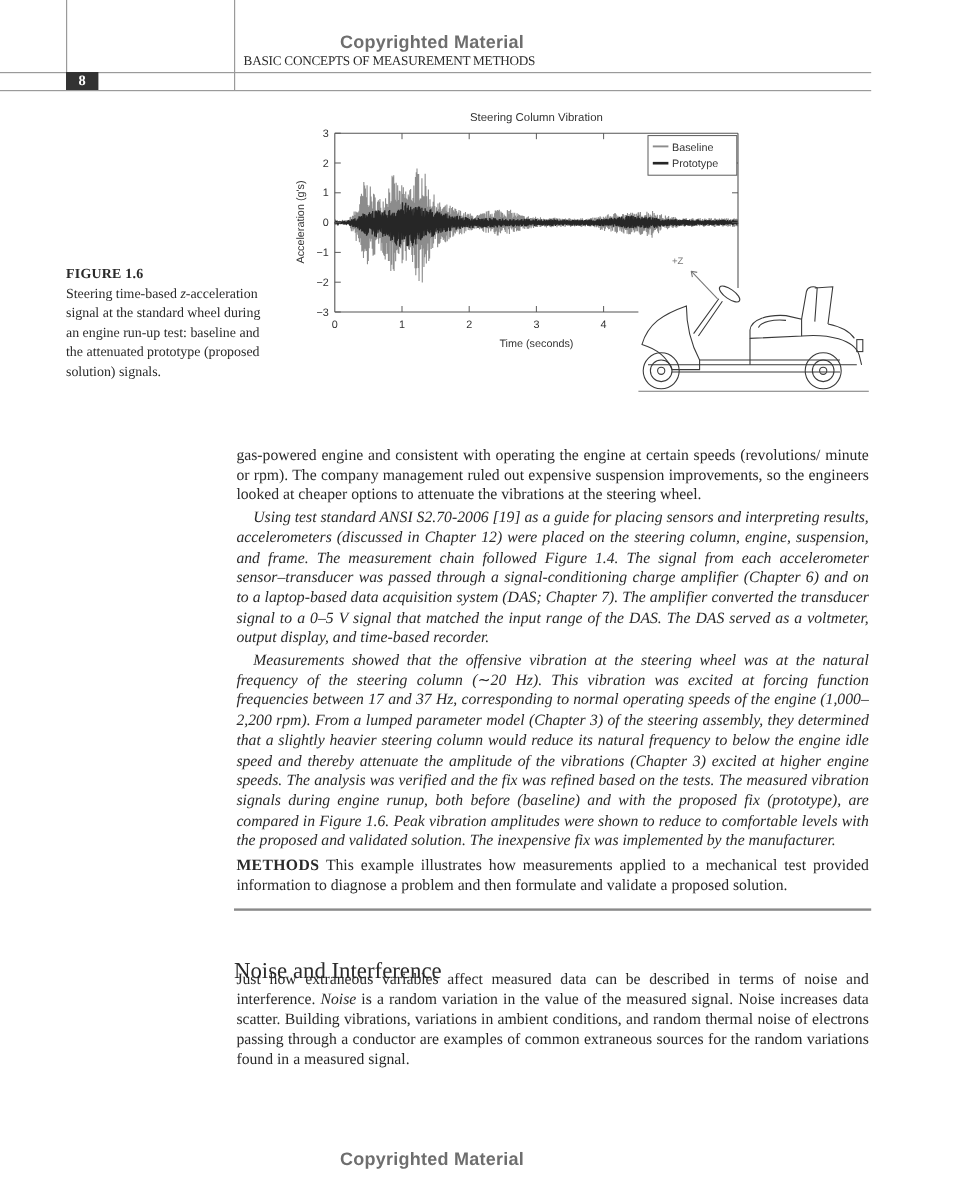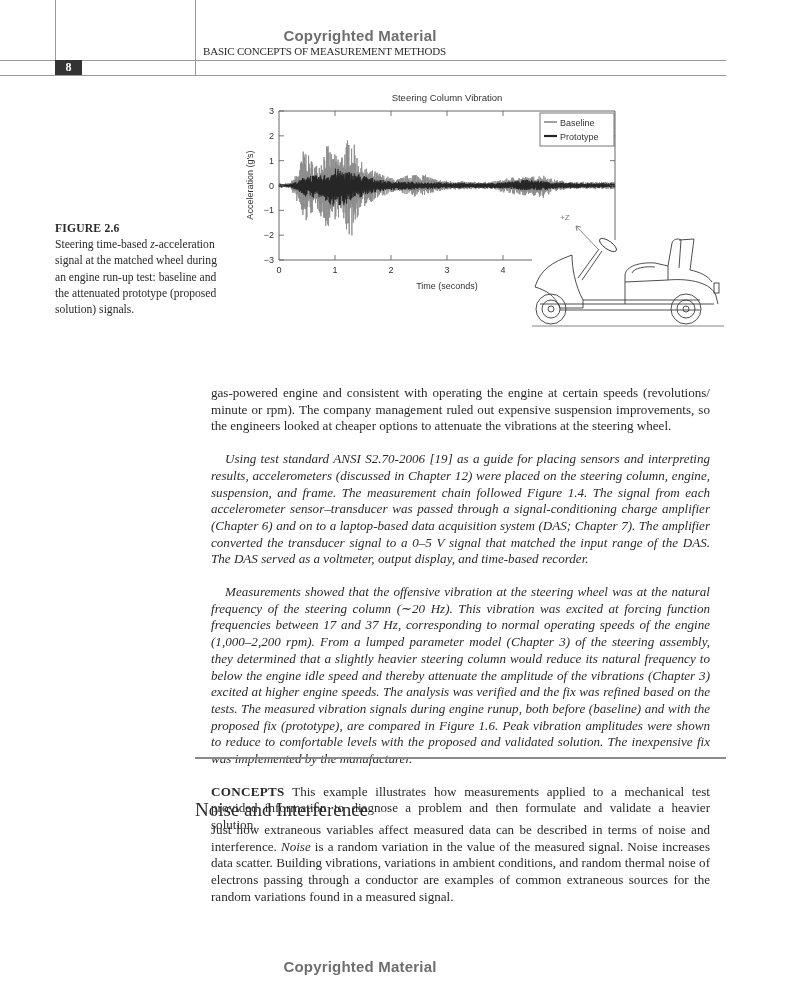--- a/index.html
+++ b/index.html
@@ -7,42 +7,42 @@
   .abs { position: absolute; }
   .vline { position: absolute; width: 1px; background: #9a9a9a; }
   .hline { position: absolute; height: 1px; background: #9a9a9a; }
   .watermark { position: absolute; left: 0; width: 720px; text-align: center; font-family: "Liberation Sans", "DejaVu Sans", sans-serif; font-size: 15px; font-weight: bold; color: #6e6e6e; letter-spacing: 0.2px; }
   .page-num { position: absolute; left: 55px; top: 60px; width: 27px; height: 15px; background: #333333; color: #ffffff; font-weight: bold; font-size: 12px; text-align: center; line-height: 15px; }
   .running-head { position: absolute; left: 203px; top: 44px; font-size: 11px; letter-spacing: -0.2px; color: #2a2a2a; line-height: 14px; }
   .caption { position: absolute; left: 55px; top: 221px; width: 175px; font-size: 11.6px; line-height: 16.2px; color: #2a2a2a; }
   .caption .fig-label { font-weight: bold; display: block; letter-spacing: 0.2px; }
   .caption i { font-style: italic; }
   .body-text { position: absolute; left: 195px; width: 531px; font-size: 13.1px; line-height: 16.7px; text-align: justify; color: #2a2a2a; }
-  .body-text p { margin: 16px; }
+  .body-text p { margin: 2px; }
   .body-text p.indent { text-indent: 14px; font-style: italic; }
   .comment-label { font-weight: bold; letter-spacing: 0.3px; }
   .section-heading { position: absolute; left: 195px; top: 799px; font-size: 19px; font-weight: normal; color: #2a2a2a; }
   svg text { font-family: "Liberation Sans", "DejaVu Sans", sans-serif; }
 </style>
 </head>
 <body>
 
 <div class="watermark" style="top:27px;">Copyrighted Material</div>
 
 <div class="vline" style="left:55px; top:0; height:75px;"></div>
 <div class="vline" style="left:195px; top:0; height:75px;"></div>
 <div class="hline" style="left:0; top:60px; width:726px;"></div>
 <div class="hline" style="left:0; top:75px; width:726px;"></div>
 
 <div class="page-num">8</div>
 <div class="running-head">BASIC CONCEPTS OF MEASUREMENT METHODS</div>
 
 <div class="caption">
-  <span class="fig-label">FIGURE 2.6</span>
-  <span>Steering time-based </span><i>z</i><span>-acceleration signal at the matched wheel during an engine run-up test: baseline and the attenuated prototype (proposed solution) signals.</span>
+  <span class="fig-label">FIGURE 1.6</span>
+  <span>Steering time-based </span><i>z</i><span>-acceleration signal at the standard wheel during an engine run-up test: baseline and the attenuated prototype (proposed solution) signals.</span>
 </div>
 
 <svg class="abs" style="left:240px; top:85px;" width="500" height="250" viewBox="240 85 500 250">
   <text id="chart-title" x="447" y="101" font-size="9.5" text-anchor="middle" fill="#333">Steering Column Vibration</text>
   <g id="plot-waveforms">
       <polyline points="279.0,185.1 279.3,186.7 279.7,184.8 280.0,186.2 280.3,184.4 280.7,186.5 281.0,184.7 281.4,186.8 281.7,184.2 282.0,186.6 282.4,184.2 282.7,186.8 283.0,184.0 283.4,186.4 283.7,184.5 284.0,187.0 284.4,184.0 284.7,186.2 285.0,184.0 285.4,186.8 285.7,183.6 286.1,187.3 286.4,184.6 286.7,186.9 287.1,183.5 287.4,187.2 287.7,183.8 288.1,187.1 288.4,183.3 288.7,187.7 289.1,184.1 289.4,186.9 289.8,183.3 290.1,186.9 290.4,184.2 290.8,187.5 291.1,183.1 291.4,188.2 291.8,180.9 292.1,190.1 292.4,180.7 292.8,192.7 293.1,182.9 293.4,190.4 293.8,179.9 294.1,192.7 294.5,180.0 294.8,191.2 295.1,176.3 295.5,190.7 295.8,179.2 296.1,194.0 296.5,176.3 296.8,200.9 297.1,176.8 297.5,193.5 297.8,177.1 298.2,195.6 298.5,176.9 298.8,198.5 299.2,175.7 299.5,201.8 299.8,170.2 300.2,198.6 300.5,163.6 300.8,204.2 301.2,161.5 301.5,209.5 301.8,163.2 302.2,208.9 302.5,163.6 302.9,214.9 303.2,151.6 303.5,209.5 303.9,154.5 304.2,207.2 304.5,157.0 304.9,209.0 305.2,164.3 305.5,209.2 305.9,154.3 306.2,220.2 306.6,170.9 306.9,217.5 307.2,172.3 307.6,206.9 307.9,171.3 308.2,198.8 308.6,155.5 308.9,201.2 309.2,163.8 309.6,198.9 309.9,167.9 310.2,207.2 310.6,173.8 310.9,213.2 311.3,161.4 311.6,212.2 311.9,162.0 312.3,212.1 312.6,164.5 312.9,200.3 313.3,176.9 313.6,199.6 313.9,176.1 314.3,195.0 314.6,168.2 315.0,198.9 315.3,166.8 315.6,203.1 316.0,168.1 316.3,198.6 316.6,165.9 317.0,198.4 317.3,173.2 317.6,208.9 318.0,176.9 318.3,202.3 318.6,178.1 319.0,210.7 319.3,168.0 319.7,212.3 320.0,176.5 320.3,213.4 320.7,173.0 321.0,216.3 321.3,165.3 321.7,211.7 322.0,169.8 322.3,202.6 322.7,170.1 323.0,211.5 323.4,172.6 323.7,217.6 324.0,157.0 324.4,217.6 324.7,160.5 325.0,200.7 325.4,169.1 325.7,225.8 326.0,167.8 326.4,220.7 326.7,146.4 327.0,201.9 327.4,147.8 327.7,224.4 328.1,146.1 328.4,225.8 328.7,152.9 329.1,210.6 329.4,166.5 329.7,217.7 330.1,152.2 330.4,208.6 330.7,168.0 331.1,208.0 331.4,154.3 331.8,210.9 332.1,166.7 332.4,211.7 332.8,158.9 333.1,205.1 333.4,159.3 333.8,206.9 334.1,170.3 334.4,204.3 334.8,154.3 335.1,219.3 335.4,161.7 335.8,216.4 336.1,156.0 336.5,201.6 336.8,161.7 337.1,200.1 337.5,164.8 337.8,209.1 338.1,159.5 338.5,217.3 338.8,165.4 339.1,200.9 339.5,166.2 339.8,200.4 340.2,162.1 340.5,207.8 340.8,163.8 341.2,208.3 341.5,158.6 341.8,206.1 342.2,157.4 342.5,199.0 342.8,166.4 343.2,212.4 343.5,167.8 343.8,218.3 344.2,164.9 344.5,206.4 344.9,154.5 345.2,212.6 345.5,169.0 345.9,223.6 346.2,147.4 346.5,229.3 346.9,143.5 347.2,223.5 347.5,140.5 347.9,203.6 348.2,145.1 348.6,223.3 348.9,145.0 349.2,234.2 349.6,166.9 349.9,208.4 350.2,165.5 350.6,207.4 350.9,165.4 351.2,204.1 351.6,148.6 351.9,235.4 352.2,162.7 352.6,207.1 352.9,163.5 353.3,222.6 353.6,163.5 353.9,214.3 354.3,144.7 354.6,211.9 354.9,155.1 355.3,219.5 355.6,163.5 355.9,208.7 356.3,172.3 356.6,203.0 357.0,158.0 357.3,217.6 357.6,172.3 358.0,215.4 358.3,166.1 358.6,198.6 359.0,172.1 359.3,207.4 359.6,173.3 360.0,196.9 360.3,172.1 360.6,206.7 361.0,168.1 361.3,203.0 361.7,162.1 362.0,195.7 362.3,171.6 362.7,199.1 363.0,177.9 363.3,193.8 363.7,172.8 364.0,194.7 364.3,175.7 364.7,206.0 365.0,169.6 365.4,202.9 365.7,174.4 366.0,203.4 366.4,168.7 366.7,202.3 367.0,172.2 367.4,199.2 367.7,175.8 368.0,196.9 368.4,174.3 368.7,197.7 369.0,173.7 369.4,200.0 369.7,172.8 370.1,198.7 370.4,172.3 370.7,201.2 371.1,171.3 371.4,201.9 371.7,175.6 372.1,196.3 372.4,170.5 372.7,201.0 373.1,176.6 373.4,191.7 373.8,176.9 374.1,199.3 374.4,173.5 374.8,197.7 375.1,171.4 375.4,197.9 375.8,178.6 376.1,192.6 376.4,173.4 376.8,191.2 377.1,172.6 377.4,197.2 377.8,175.3 378.1,196.2 378.5,176.4 378.8,193.7 379.1,173.8 379.5,194.5 379.8,174.1 380.1,192.0 380.5,175.8 380.8,193.1 381.1,178.3 381.5,191.0 381.8,177.1 382.2,191.2 382.5,175.0 382.8,195.3 383.2,179.3 383.5,194.1 383.8,175.7 384.2,190.0 384.5,179.8 384.8,195.2 385.2,182.0 385.5,189.8 385.8,179.5 386.2,189.0 386.5,177.8 386.9,194.3 387.2,181.2 387.5,190.0 387.9,176.7 388.2,192.7 388.5,181.4 388.9,189.2 389.2,178.9 389.5,188.6 389.9,178.1 390.2,191.6 390.6,178.6 390.9,189.0 391.2,181.0 391.6,191.9 391.9,178.0 392.2,190.9 392.6,180.0 392.9,191.9 393.2,179.6 393.6,191.5 393.9,180.3 394.2,188.4 394.6,182.9 394.9,190.6 395.3,182.2 395.6,190.3 395.9,182.2 396.3,188.6 396.6,180.8 396.9,190.3 397.3,179.8 397.6,188.8 397.9,179.2 398.3,188.1 398.6,179.9 399.0,189.7 399.3,179.3 399.6,191.0 400.0,179.0 400.3,188.6 400.6,178.2 401.0,190.6 401.3,178.5 401.6,190.3 402.0,178.0 402.3,192.3 402.6,178.6 403.0,193.1 403.3,177.6 403.7,189.4 404.0,178.2 404.3,189.3 404.7,181.5 405.0,193.9 405.3,176.3 405.7,188.9 406.0,181.6 406.3,190.2 406.7,175.9 407.0,194.0 407.4,175.6 407.7,190.5 408.0,180.5 408.4,189.1 408.7,178.5 409.0,192.6 409.4,180.7 409.7,191.1 410.0,178.1 410.4,190.6 410.7,181.1 411.0,189.5 411.4,180.7 411.7,193.6 412.1,177.7 412.4,195.0 412.7,175.5 413.1,193.1 413.4,175.5 413.7,192.2 414.1,176.3 414.4,196.3 414.7,175.1 415.1,196.2 415.4,175.6 415.8,193.6 416.1,174.9 416.4,190.5 416.8,180.8 417.1,194.4 417.4,176.3 417.8,192.2 418.1,177.1 418.4,191.9 418.8,177.6 419.1,190.0 419.4,180.9 419.8,189.7 420.1,178.7 420.5,191.5 420.8,179.9 421.1,193.4 421.5,180.5 421.8,189.4 422.1,181.5 422.5,194.6 422.8,175.1 423.1,189.3 423.5,175.9 423.8,191.1 424.2,178.6 424.5,194.9 424.8,175.9 425.2,189.0 425.5,174.8 425.8,190.1 426.2,177.5 426.5,191.3 426.8,181.7 427.2,189.7 427.5,177.2 427.8,192.9 428.2,180.6 428.5,193.3 428.9,177.3 429.2,190.2 429.5,179.7 429.9,190.0 430.2,181.0 430.5,192.8 430.9,177.8 431.2,191.6 431.5,180.0 431.9,192.4 432.2,178.6 432.6,191.9 432.9,179.2 433.2,192.4 433.6,179.7 433.9,189.2 434.2,179.9 434.6,189.2 434.9,179.5 435.2,188.4 435.6,179.8 435.9,190.3 436.2,180.1 436.6,189.5 436.9,180.2 437.3,190.9 437.6,183.2 437.9,188.5 438.3,182.7 438.6,187.7 438.9,181.2 439.3,190.6 439.6,181.1 439.9,190.7 440.3,180.3 440.6,190.5 441.0,182.8 441.3,189.5 441.6,181.9 442.0,188.8 442.3,181.7 442.6,190.1 443.0,181.8 443.3,188.7 443.6,181.9 444.0,188.2 444.3,181.3 444.6,190.0 445.0,182.7 445.3,188.2 445.7,181.7 446.0,189.1 446.3,180.7 446.7,189.1 447.0,182.7 447.3,189.2 447.7,181.9 448.0,189.2 448.3,182.0 448.7,187.7 449.0,183.1 449.4,187.6 449.7,182.8 450.0,189.2 450.4,181.1 450.7,189.2 451.0,182.6 451.4,188.2 451.7,182.6 452.0,187.5 452.4,183.4 452.7,187.3 453.0,182.4 453.4,188.2 453.7,183.6 454.1,189.0 454.4,182.7 454.7,188.4 455.1,183.6 455.4,189.5 455.7,183.1 456.1,187.9 456.4,183.6 456.7,187.6 457.1,182.7 457.4,187.6 457.8,182.2 458.1,188.7 458.4,181.9 458.8,189.2 459.1,182.6 459.4,189.4 459.8,182.1 460.1,187.3 460.4,182.3 460.8,189.0 461.1,181.6 461.4,188.5 461.8,181.4 462.1,187.7 462.5,181.4 462.8,187.0 463.1,183.8 463.5,187.7 463.8,181.8 464.1,189.3 464.5,182.2 464.8,188.3 465.1,183.5 465.5,188.2 465.8,182.1 466.2,187.3 466.5,182.1 466.8,188.6 467.2,182.7 467.5,189.2 467.8,183.4 468.2,186.9 468.5,182.4 468.8,188.1 469.2,182.7 469.5,188.5 469.8,182.5 470.2,186.9 470.5,182.5 470.9,189.2 471.2,182.1 471.5,188.4 471.9,182.8 472.2,187.3 472.5,182.7 472.9,188.2 473.2,183.1 473.5,186.9 473.9,182.1 474.2,188.4 474.6,181.8 474.9,187.5 475.2,182.4 475.6,189.1 475.9,182.8 476.2,188.3 476.6,183.7 476.9,187.4 477.2,183.1 477.6,187.9 477.9,184.1 478.2,188.2 478.6,182.3 478.9,188.8 479.3,184.0 479.6,187.5 479.9,182.7 480.3,187.8 480.6,183.4 480.9,187.5 481.3,184.0 481.6,187.7 481.9,183.1 482.3,188.3 482.6,183.0 483.0,188.1 483.3,183.2 483.6,188.3 484.0,182.0 484.3,189.1 484.6,183.1 485.0,188.8 485.3,181.8 485.6,188.4 486.0,183.2 486.3,188.3 486.6,184.1 487.0,187.5 487.3,184.1 487.7,188.8 488.0,183.9 488.3,187.4 488.7,182.6 489.0,187.3 489.3,183.5 489.7,187.1 490.0,182.4 490.3,187.5 490.7,182.7 491.0,188.6 491.4,184.2 491.7,188.8 492.0,181.9 492.4,188.8 492.7,181.7 493.0,187.1 493.4,183.6 493.7,187.1 494.0,181.3 494.4,188.4 494.7,183.2 495.0,188.7 495.4,181.5 495.7,189.4 496.1,181.5 496.4,187.3 496.7,183.5 497.1,189.4 497.4,181.3 497.7,187.7 498.1,182.8 498.4,188.9 498.7,181.0 499.1,190.0 499.4,181.4 499.8,188.2 500.1,180.2 500.4,191.6 500.8,181.2 501.1,190.7 501.4,182.8 501.8,191.5 502.1,182.8 502.4,189.3 502.8,180.6 503.1,189.8 503.4,181.4 503.8,192.5 504.1,181.4 504.5,190.6 504.8,180.4 505.1,188.6 505.5,182.4 505.8,189.1 506.1,179.3 506.5,189.9 506.8,178.5 507.1,191.1 507.5,182.4 507.8,190.9 508.2,180.5 508.5,188.5 508.8,180.2 509.2,193.0 509.5,180.7 509.8,189.8 510.2,182.4 510.5,192.3 510.8,180.5 511.2,189.5 511.5,178.3 511.8,188.9 512.2,177.7 512.5,193.2 512.9,177.7 513.2,193.1 513.5,178.7 513.9,194.3 514.2,180.9 514.5,193.3 514.9,179.8 515.2,189.0 515.5,181.8 515.9,189.6 516.2,182.1 516.6,192.3 516.9,181.8 517.2,190.4 517.6,180.4 517.9,193.2 518.2,181.1 518.6,190.6 518.9,178.4 519.2,193.8 519.6,178.6 519.9,194.5 520.2,181.4 520.6,190.8 520.9,179.4 521.3,191.6 521.6,179.1 521.9,191.6 522.3,179.3 522.6,194.7 522.9,177.6 523.3,191.6 523.6,180.4 523.9,195.3 524.3,178.3 524.6,195.0 525.0,181.1 525.3,195.2 525.6,177.2 526.0,193.6 526.3,179.3 526.6,193.2 527.0,177.4 527.3,190.2 527.6,179.7 528.0,191.8 528.3,178.1 528.6,193.8 529.0,178.5 529.3,192.9 529.7,182.4 530.0,190.9 530.3,178.2 530.7,192.6 531.0,182.3 531.3,192.6 531.7,177.1 532.0,189.2 532.3,176.8 532.7,193.7 533.0,179.0 533.4,195.2 533.7,176.7 534.0,195.9 534.4,181.9 534.7,194.9 535.0,179.9 535.4,194.7 535.7,181.5 536.0,192.7 536.4,181.5 536.7,192.0 537.0,179.6 537.4,192.2 537.7,179.4 538.1,189.9 538.4,179.2 538.7,193.3 539.1,176.4 539.4,196.7 539.7,181.4 540.1,193.8 540.4,177.7 540.7,195.5 541.1,180.7 541.4,191.2 541.8,178.7 542.1,190.7 542.4,179.6 542.8,195.9 543.1,180.4 543.4,198.1 543.8,175.8 544.1,194.3 544.4,180.9 544.8,192.9 545.1,177.5 545.4,191.6 545.8,179.4 546.1,191.6 546.5,179.9 546.8,190.6 547.1,182.3 547.5,190.5 547.8,178.9 548.1,193.0 548.5,182.4 548.8,194.4 549.1,182.2 549.5,189.2 549.8,179.1 550.2,192.1 550.5,179.6 550.8,191.3 551.2,178.6 551.5,188.4 551.8,182.0 552.2,188.7 552.5,181.6 552.8,189.2 553.2,182.5 553.5,187.8 553.8,182.7 554.2,189.7 554.5,179.6 554.9,188.2 555.2,181.4 555.5,190.0 555.9,183.0 556.2,191.0 556.5,181.0 556.9,190.2 557.2,180.1 557.5,190.0 557.9,183.0 558.2,188.8 558.6,182.0 558.9,188.4 559.2,183.1 559.6,188.7 559.9,181.0 560.2,189.5 560.6,181.4 560.9,190.0 561.2,180.9 561.6,189.0 561.9,183.8 562.2,188.3 562.6,180.8 562.9,189.3 563.3,181.6 563.6,189.7 563.9,182.7 564.3,189.4 564.6,182.8 564.9,188.6 565.3,183.9 565.6,188.6 565.9,184.0 566.3,188.4 566.6,182.7 567.0,188.0 567.3,183.6 567.6,188.3 568.0,183.6 568.3,188.3 568.6,183.9 569.0,186.9 569.3,182.2 569.6,188.2 570.0,182.2 570.3,188.9 570.6,182.6 571.0,188.6 571.3,182.2 571.7,187.7 572.0,182.0 572.3,187.7 572.7,183.3 573.0,186.9 573.3,184.0 573.7,187.0 574.0,184.1 574.3,188.2 574.7,182.6 575.0,187.3 575.4,184.2 575.7,186.9 576.0,182.5 576.4,189.1 576.7,182.0 577.0,188.8 577.4,181.9 577.7,188.6 578.0,182.9 578.4,188.3 578.7,184.0 579.0,187.7 579.4,183.1 579.7,188.1 580.1,183.0 580.4,188.2 580.7,182.6 581.1,188.0 581.4,182.4 581.7,187.6 582.1,182.1 582.4,186.8 582.7,184.1 583.1,188.4 583.4,181.8 583.8,187.3 584.1,184.2 584.4,187.3 584.8,184.1 585.1,187.9 585.4,182.6 585.8,188.3 586.1,183.2 586.4,188.9 586.8,184.1 587.1,188.8 587.4,182.1 587.8,187.9 588.1,183.4 588.5,187.3 588.8,182.7 589.1,187.0 589.5,183.5 589.8,188.4 590.1,184.0 590.5,188.2 590.8,182.0 591.1,186.9 591.5,182.0 591.8,187.4 592.2,182.7 592.5,186.9 592.8,182.0 593.2,188.3 593.5,183.6 593.8,188.3 594.2,183.3 594.5,188.1 594.8,183.2 595.2,189.1 595.5,182.2 595.8,189.1 596.2,182.1 596.5,186.9 596.9,183.5 597.2,188.0 597.5,182.9 597.9,187.1 598.2,182.8 598.5,187.4 598.9,183.2 599.2,188.3 599.5,182.2 599.9,187.7 600.2,183.9 600.6,187.2 600.9,183.6 601.2,186.9 601.6,182.0 601.9,188.6 602.2,182.6 602.6,188.8 602.9,184.0 603.2,188.3 603.6,182.1 603.9,187.1 604.2,183.1 604.6,187.7 604.9,182.3 605.3,188.4 605.6,181.9 605.9,186.9 606.3,183.9 606.6,188.9 606.9,182.2 607.3,188.3 607.6,183.9 607.9,188.0 608.3,183.1 608.6,188.6 609.0,182.6 609.3,187.4 609.6,184.0 610.0,187.0 610.3,183.2 610.6,189.1 611.0,182.6 611.3,188.8 611.6,182.0 612.0,188.9 612.3,182.4 612.6,187.6 613.0,182.5 613.3,188.6 613.7,182.4 614.0,188.0 614.3,182.6 614.7,188.5" fill="none" stroke="#8c8c8c" stroke-width="0.9"></polyline>
       <polyline points="279.0,185.0 279.3,185.9 279.7,184.7 280.0,186.2 280.3,185.1 280.7,186.1 281.0,185.1 281.4,186.4 281.7,185.0 282.0,186.1 282.4,184.5 282.7,186.4 283.0,184.5 283.4,186.0 283.7,184.5 284.0,186.6 284.4,185.0 284.7,186.6 285.0,184.6 285.4,186.2 285.7,185.0 286.1,186.3 286.4,184.5 286.7,187.1 287.1,184.3 287.4,186.8 287.7,184.9 288.1,186.6 288.4,184.6 288.7,187.3 289.1,184.7 289.4,186.5 289.8,184.0 290.1,186.6 290.4,183.5 290.8,186.5 291.1,184.3 291.4,187.8 291.8,183.9 292.1,188.4 292.4,184.0 292.8,186.7 293.1,182.8 293.4,187.8 293.8,183.6 294.1,189.2 294.5,182.8 294.8,189.0 295.1,182.6 295.5,188.1 295.8,181.8 296.1,189.6 296.5,184.0 296.8,189.2 297.1,183.8 297.5,189.2 297.8,182.8 298.2,190.4 298.5,182.2 298.8,187.8 299.2,180.3 299.5,191.9 299.8,180.5 300.2,190.5 300.5,180.8 300.8,191.0 301.2,180.0 301.5,192.9 301.8,181.4 302.2,192.5 302.5,177.9 302.9,193.1 303.2,178.5 303.5,194.2 303.9,178.4 304.2,194.9 304.5,181.6 304.9,193.1 305.2,179.4 305.5,196.4 305.9,180.8 306.2,195.3 306.6,179.5 306.9,194.0 307.2,178.3 307.6,190.1 307.9,176.8 308.2,190.4 308.6,178.4 308.9,190.7 309.2,181.4 309.6,191.3 309.9,177.7 310.2,195.5 310.6,175.9 310.9,191.5 311.3,181.4 311.6,193.0 311.9,181.4 312.3,197.1 312.6,176.0 312.9,194.2 313.3,175.4 313.6,197.7 313.9,176.1 314.3,191.4 314.6,177.0 315.0,194.0 315.3,175.3 315.6,191.9 316.0,176.3 316.3,191.1 316.6,175.6 317.0,193.2 317.3,178.8 317.6,190.1 318.0,180.5 318.3,194.0 318.6,177.1 319.0,197.3 319.3,179.5 319.7,195.0 320.0,176.5 320.3,194.8 320.7,175.2 321.0,196.7 321.3,178.6 321.7,195.4 322.0,179.3 322.3,193.9 322.7,181.5 323.0,196.0 323.4,179.1 323.7,195.1 324.0,175.7 324.4,197.1 324.7,175.0 325.0,192.8 325.4,179.7 325.7,200.7 326.0,179.4 326.4,198.5 326.7,178.1 327.0,200.0 327.4,177.4 327.7,196.0 328.1,180.3 328.4,197.2 328.7,177.2 329.1,202.0 329.4,180.3 329.7,203.2 330.1,179.7 330.4,204.6 330.7,177.2 331.1,200.7 331.4,175.6 331.8,199.1 332.1,174.9 332.4,193.0 332.8,175.8 333.1,205.7 333.4,175.2 333.8,203.4 334.1,174.3 334.4,193.9 334.8,174.3 335.1,199.8 335.4,168.5 335.8,199.5 336.1,175.2 336.5,196.2 336.8,178.4 337.1,199.2 337.5,171.2 337.8,197.0 338.1,169.0 338.5,195.7 338.8,176.9 339.1,204.9 339.5,173.2 339.8,205.3 340.2,171.0 340.5,204.5 340.8,175.5 341.2,196.0 341.5,174.8 341.8,195.3 342.2,172.3 342.5,200.7 342.8,176.1 343.2,202.4 343.5,174.3 343.8,204.7 344.2,179.5 344.5,202.7 344.9,173.6 345.2,199.6 345.5,177.1 345.9,197.2 346.2,172.5 346.5,203.8 346.9,174.5 347.2,198.9 347.5,172.8 347.9,194.0 348.2,174.9 348.6,196.0 348.9,172.1 349.2,199.3 349.6,172.3 349.9,193.9 350.2,173.7 350.6,200.2 350.9,180.0 351.2,198.7 351.6,173.2 351.9,198.1 352.2,180.6 352.6,192.3 352.9,175.9 353.3,196.9 353.6,180.8 353.9,192.1 354.3,173.5 354.6,195.9 354.9,179.6 355.3,196.3 355.6,175.7 355.9,190.7 356.3,176.5 356.6,192.8 357.0,178.5 357.3,193.6 357.6,176.6 358.0,194.6 358.3,174.8 358.6,191.6 359.0,174.3 359.3,193.8 359.6,177.6 360.0,197.4 360.3,176.7 360.6,196.5 361.0,180.5 361.3,197.1 361.7,180.9 362.0,195.6 362.3,179.0 362.7,191.0 363.0,177.9 363.3,193.2 363.7,177.1 364.0,189.9 364.3,176.1 364.7,191.8 365.0,176.9 365.4,194.3 365.7,177.8 366.0,192.7 366.4,176.8 366.7,189.7 367.0,179.3 367.4,193.9 367.7,178.2 368.0,190.2 368.4,180.4 368.7,193.1 369.0,179.6 369.4,190.0 369.7,179.0 370.1,191.8 370.4,179.4 370.7,190.0 371.1,177.9 371.4,193.4 371.7,181.6 372.1,192.5 372.4,177.9 372.7,192.6 373.1,181.9 373.4,189.3 373.8,182.2 374.1,189.8 374.4,179.6 374.8,192.5 375.1,182.8 375.4,192.0 375.8,180.7 376.1,188.2 376.4,182.9 376.8,189.8 377.1,180.5 377.4,187.9 377.8,181.5 378.1,189.6 378.5,181.9 378.8,189.6 379.1,180.4 379.5,188.6 379.8,183.3 380.1,191.5 380.5,180.3 380.8,190.4 381.1,179.9 381.5,189.0 381.8,182.7 382.2,188.8 382.5,183.4 382.8,190.1 383.2,180.0 383.5,190.9 383.8,183.0 384.2,188.9 384.5,181.8 384.8,188.6 385.2,183.1 385.5,189.8 385.8,181.3 386.2,188.6 386.5,183.7 386.9,189.1 387.2,183.1 387.5,188.0 387.9,180.9 388.2,189.1 388.5,181.1 388.9,187.3 389.2,181.6 389.5,189.3 389.9,181.7 390.2,187.2 390.6,182.9 390.9,189.5 391.2,182.5 391.6,190.0 391.9,183.5 392.2,188.2 392.6,183.9 392.9,187.8 393.2,182.2 393.6,189.7 393.9,183.7 394.2,189.9 394.6,182.7 394.9,188.1 395.3,182.7 395.6,188.0 395.9,181.9 396.3,188.0 396.6,183.1 396.9,188.3 397.3,183.6 397.6,187.7 397.9,183.4 398.3,190.0 398.6,181.6 399.0,187.4 399.3,182.5 399.6,188.7 400.0,182.5 400.3,188.9 400.6,184.0 401.0,189.8 401.3,182.3 401.6,187.9 402.0,182.3 402.3,189.8 402.6,183.9 403.0,189.1 403.3,182.2 403.7,188.3 404.0,183.4 404.3,189.2 404.7,181.9 405.0,189.4 405.3,182.0 405.7,189.5 406.0,183.4 406.3,188.2 406.7,183.9 407.0,188.2 407.4,184.0 407.7,187.0 408.0,181.8 408.4,189.3 408.7,182.1 409.0,189.5 409.4,183.4 409.7,188.8 410.0,182.8 410.4,189.2 410.7,183.7 411.0,187.3 411.4,181.8 411.7,189.6 412.1,182.2 412.4,187.4 412.7,181.9 413.1,188.1 413.4,183.0 413.7,188.6 414.1,183.6 414.4,189.5 414.7,183.7 415.1,187.0 415.4,184.0 415.8,187.9 416.1,182.5 416.4,187.7 416.8,182.5 417.1,188.7 417.4,184.1 417.8,188.9 418.1,183.7 418.4,187.3 418.8,182.2 419.1,188.0 419.4,183.8 419.8,186.9 420.1,183.6 420.5,187.5 420.8,183.3 421.1,188.5 421.5,182.5 421.8,188.4 422.1,183.6 422.5,187.5 422.8,183.6 423.1,188.4 423.5,184.0 423.8,187.1 424.2,184.1 424.5,188.2 424.8,182.8 425.2,187.2 425.5,182.7 425.8,187.8 426.2,183.8 426.5,187.0 426.8,183.8 427.2,188.6 427.5,183.0 427.8,188.9 428.2,182.5 428.5,188.4 428.9,183.9 429.2,187.2 429.5,183.8 429.9,187.2 430.2,183.4 430.5,188.6 430.9,183.8 431.2,187.7 431.5,182.7 431.9,188.0 432.2,184.1 432.6,188.6 432.9,183.6 433.2,187.3 433.6,183.6 433.9,187.2 434.2,183.0 434.6,188.2 434.9,182.6 435.2,188.4 435.6,184.3 435.9,186.9 436.2,183.9 436.6,187.2 436.9,182.4 437.3,188.3 437.6,184.1 437.9,188.5 438.3,182.3 438.6,188.7 438.9,182.6 439.3,188.1 439.6,182.9 439.9,188.0 440.3,182.7 440.6,187.6 441.0,182.6 441.3,186.9 441.6,183.8 442.0,187.2 442.3,183.7 442.6,187.6 443.0,183.8 443.3,186.7 443.6,183.8 444.0,187.0 444.3,183.0 444.6,186.8 445.0,183.5 445.3,188.3 445.7,184.0 446.0,186.9 446.3,182.6 446.7,188.3 447.0,182.6 447.3,187.2 447.7,184.1 448.0,187.5 448.3,184.2 448.7,187.0 449.0,183.2 449.4,187.5 449.7,184.1 450.0,187.0 450.4,183.8 450.7,187.6 451.0,183.0 451.4,187.3 451.7,184.5 452.0,188.0 452.4,184.3 452.7,187.6 453.0,184.0 453.4,186.5 453.7,183.0 454.1,187.8 454.4,184.1 454.7,187.8 455.1,183.7 455.4,186.8 455.7,182.9 456.1,188.0 456.4,184.0 456.7,187.8 457.1,183.6 457.4,187.5 457.8,183.2 458.1,187.9 458.4,184.4 458.8,187.7 459.1,182.8 459.4,188.0 459.8,184.2 460.1,188.2 460.4,183.3 460.8,188.1 461.1,184.0 461.4,187.0 461.8,182.8 462.1,187.0 462.5,183.4 462.8,188.2 463.1,183.1 463.5,187.5 463.8,184.4 464.1,186.8 464.5,182.9 464.8,187.1 465.1,184.6 465.5,187.3 465.8,184.1 466.2,187.7 466.5,184.1 466.8,186.5 467.2,183.7 467.5,187.3 467.8,184.1 468.2,186.5 468.5,183.9 468.8,187.8 469.2,183.2 469.5,187.8 469.8,184.0 470.2,186.9 470.5,183.2 470.9,187.0 471.2,184.5 471.5,186.8 471.9,183.6 472.2,187.4 472.5,183.3 472.9,187.0 473.2,183.6 473.5,186.7 473.9,184.2 474.2,187.7 474.6,183.7 474.9,187.1 475.2,184.0 475.6,187.9 475.9,184.0 476.2,186.7 476.6,183.8 476.9,188.0 477.2,183.2 477.6,187.2 477.9,183.3 478.2,186.8 478.6,183.6 478.9,187.8 479.3,184.0 479.6,186.7 479.9,183.4 480.3,188.0 480.6,184.0 480.9,187.0 481.3,183.0 481.6,187.8 481.9,184.3 482.3,187.0 482.6,183.8 483.0,187.8 483.3,183.5 483.6,187.9 484.0,183.5 484.3,187.5 484.6,183.5 485.0,187.0 485.3,183.4 485.6,186.7 486.0,184.1 486.3,187.6 486.6,184.3 487.0,187.7 487.3,183.4 487.7,187.8 488.0,183.2 488.3,186.8 488.7,183.6 489.0,187.0 489.3,184.2 489.7,188.0 490.0,183.3 490.3,188.1 490.7,183.6 491.0,187.6 491.4,183.0 491.7,188.2 492.0,183.8 492.4,186.7 492.7,183.0 493.0,187.7 493.4,183.7 493.7,187.1 494.0,184.2 494.4,188.0 494.7,183.8 495.0,188.1 495.4,184.2 495.7,187.6 496.1,184.3 496.4,186.9 496.7,183.7 497.1,187.9 497.4,183.0 497.7,187.5 498.1,182.8 498.4,187.8 498.7,183.8 499.1,187.9 499.4,182.8 499.8,188.3 500.1,183.4 500.4,188.2 500.8,184.2 501.1,186.7 501.4,182.6 501.8,187.9 502.1,184.0 502.4,188.4 502.8,182.8 503.1,188.3 503.4,182.8 503.8,186.8 504.1,183.4 504.5,187.9 504.8,182.6 505.1,187.3 505.5,182.4 505.8,187.8 506.1,182.7 506.5,187.7 506.8,183.6 507.1,188.1 507.5,182.6 507.8,187.7 508.2,181.9 508.5,187.9 508.8,184.0 509.2,187.8 509.5,181.7 509.8,187.3 510.2,182.9 510.5,187.0 510.8,182.4 511.2,188.9 511.5,183.7 511.8,186.9 512.2,181.6 512.5,186.8 512.9,182.4 513.2,188.1 513.5,183.6 513.9,188.4 514.2,182.3 514.5,187.4 514.9,181.7 515.2,188.6 515.5,181.2 515.9,187.4 516.2,180.6 516.6,188.9 516.9,182.9 517.2,188.5 517.6,181.2 517.9,189.1 518.2,180.4 518.6,189.4 518.9,183.5 519.2,188.8 519.6,182.2 519.9,188.4 520.2,183.6 520.6,189.7 520.9,183.0 521.3,188.3 521.6,180.9 521.9,190.1 522.3,179.8 522.6,189.6 522.9,183.0 523.3,189.2 523.6,180.1 523.9,188.1 524.3,180.2 524.6,190.1 525.0,183.3 525.3,189.8 525.6,180.2 526.0,188.7 526.3,179.6 526.6,189.9 527.0,183.2 527.3,187.7 527.6,180.1 528.0,190.1 528.3,183.1 528.6,188.3 529.0,180.9 529.3,189.1 529.7,180.9 530.0,189.7 530.3,182.8 530.7,188.6 531.0,182.0 531.3,187.7 531.7,179.9 532.0,188.5 532.3,181.5 532.7,187.6 533.0,181.6 533.4,189.3 533.7,183.1 534.0,189.6 534.4,182.4 534.7,189.2 535.0,180.9 535.4,187.5 535.7,182.4 536.0,187.8 536.4,182.0 536.7,190.2 537.0,181.3 537.4,189.7 537.7,182.1 538.1,189.8 538.4,180.6 538.7,188.5 539.1,182.4 539.4,189.7 539.7,183.4 540.1,190.3 540.4,181.7 540.7,188.3 541.1,181.0 541.4,189.5 541.8,181.0 542.1,187.4 542.4,183.4 542.8,188.2 543.1,182.9 543.4,187.2 543.8,181.3 544.1,187.9 544.4,183.9 544.8,189.0 545.1,182.0 545.4,189.9 545.8,181.7 546.1,189.0 546.5,183.3 546.8,188.7 547.1,181.5 547.5,189.7 547.8,182.7 548.1,187.1 548.5,182.4 548.8,188.1 549.1,182.7 549.5,188.3 549.8,182.8 550.2,188.9 550.5,184.1 550.8,187.3 551.2,184.0 551.5,187.6 551.8,183.2 552.2,188.0 552.5,183.6 552.8,188.6 553.2,183.6 553.5,188.6 553.8,183.6 554.2,187.5 554.5,183.2 554.9,187.9 555.2,183.7 555.5,188.5 555.9,182.8 556.2,188.4 556.5,183.4 556.9,186.7 557.2,182.6 557.5,188.2 557.9,183.6 558.2,187.4 558.6,183.6 558.9,186.9 559.2,182.7 559.6,187.4 559.9,183.4 560.2,186.9 560.6,182.9 560.9,188.3 561.2,183.6 561.6,187.0 561.9,182.9 562.2,187.5 562.6,182.7 562.9,187.5 563.3,182.6 563.6,188.2 563.9,183.7 564.3,187.7 564.6,184.5 564.9,187.7 565.3,183.4 565.6,187.7 565.9,183.1 566.3,188.0 566.6,184.0 567.0,187.6 567.3,183.3 567.6,186.5 568.0,184.0 568.3,187.7 568.6,183.1 569.0,186.6 569.3,183.5 569.6,186.9 570.0,182.7 570.3,188.1 570.6,183.7 571.0,188.0 571.3,183.2 571.7,187.4 572.0,183.3 572.3,187.2 572.7,183.3 573.0,187.8 573.3,184.0 573.7,187.8 574.0,183.3 574.3,188.1 574.7,183.3 575.0,186.6 575.4,184.2 575.7,188.0 576.0,184.3 576.4,186.8 576.7,183.4 577.0,188.0 577.4,184.3 577.7,186.5 578.0,183.9 578.4,188.0 578.7,184.1 579.0,187.7 579.4,184.1 579.7,187.5 580.1,184.3 580.4,187.7 580.7,183.2 581.1,186.4 581.4,183.0 581.7,186.7 582.1,183.2 582.4,187.3 582.7,184.3 583.1,187.1 583.4,183.8 583.8,186.6 584.1,183.8 584.4,187.5 584.8,184.6 585.1,186.7 585.4,184.0 585.8,187.2 586.1,184.4 586.4,187.8 586.8,184.1 587.1,187.2 587.4,183.1 587.8,187.8 588.1,183.4 588.5,187.7 588.8,184.1 589.1,186.9 589.5,183.9 589.8,186.7 590.1,183.4 590.5,186.5 590.8,184.4 591.1,187.8 591.5,183.4 591.8,187.5 592.2,183.9 592.5,186.5 592.8,184.3 593.2,187.5 593.5,184.1 593.8,187.1 594.2,183.6 594.5,187.7 594.8,184.0 595.2,187.3 595.5,184.1 595.8,186.9 596.2,184.2 596.5,186.8 596.9,183.2 597.2,187.0 597.5,183.7 597.9,187.9 598.2,183.8 598.5,187.9 598.9,183.5 599.2,187.9 599.5,184.2 599.9,186.5 600.2,183.2 600.6,186.8 600.9,183.2 601.2,187.5 601.6,183.9 601.9,186.5 602.2,183.3 602.6,187.4 602.9,183.0 603.2,187.4 603.6,183.6 603.9,187.6 604.2,183.3 604.6,186.5 604.9,184.3 605.3,186.8 605.6,184.2 605.9,187.0 606.3,183.3 606.6,187.2 606.9,184.5 607.3,186.6 607.6,184.4 607.9,186.6 608.3,183.4 608.6,186.5 609.0,184.6 609.3,186.9 609.6,184.4 610.0,186.6 610.3,183.6 610.6,187.7 611.0,183.1 611.3,187.1 611.6,184.3 612.0,186.5 612.3,183.8 612.6,186.5 613.0,183.9 613.3,186.6 613.7,184.6 614.0,187.3 614.3,183.9 614.7,186.8" fill="none" stroke="#262626" stroke-width="1.1"></polyline>
     </g>
 
   <path d="M279,111 L615,111 M279,111 L279,260 M615,111 L615,240 M279,260 L532,260" stroke="#555" stroke-width="0.9" fill="none"></path>
@@ -121,21 +121,21 @@
     <circle cx="686" cy="309" r="3"></circle>
 
     <line x1="532" y1="326" x2="724" y2="326" stroke="#777"></line>
   </g>
 </svg>
 
 <div class="body-text" style="top:369px;">
   <p>gas-powered engine and consistent with operating the engine at certain speeds (revolutions/ minute or rpm). The company management ruled out expensive suspension improvements, so the engineers looked at cheaper options to attenuate the vibrations at the steering wheel.</p>
   <p class="indent">Using test standard ANSI S2.70-2006 [19] as a guide for placing sensors and interpreting results, accelerometers (discussed in Chapter 12) were placed on the steering column, engine, suspension, and frame. The measurement chain followed Figure 1.4. The signal from each accelerometer sensor–transducer was passed through a signal-conditioning charge amplifier (Chapter 6) and on to a laptop-based data acquisition system (DAS; Chapter 7). The amplifier converted the transducer signal to a 0–5 V signal that matched the input range of the DAS. The DAS served as a voltmeter, output display, and time-based recorder.</p>
   <p class="indent">Measurements showed that the offensive vibration at the steering wheel was at the natural frequency of the steering column (∼20 Hz). This vibration was excited at forcing function frequencies between 17 and 37 Hz, corresponding to normal operating speeds of the engine (1,000–2,200 rpm). From a lumped parameter model (Chapter 3) of the steering assembly, they determined that a slightly heavier steering column would reduce its natural frequency to below the engine idle speed and thereby attenuate the amplitude of the vibrations (Chapter 3) excited at higher engine speeds. The analysis was verified and the fix was refined based on the tests. The measured vibration signals during engine runup, both before (baseline) and with the proposed fix (prototype), are compared in Figure 1.6. Peak vibration amplitudes were shown to reduce to comfortable levels with the proposed and validated solution. The inexpensive fix was implemented by the manufacturer.</p>
-  <p style="margin-top:4px;"><span class="comment-label">CONCEPTS</span><span> This example illustrates how measurements applied to a mechanical test provided information to diagnose a problem and then formulate and validate a heavier solution.</span></p>
+  <p style="margin-top:4px;"><span class="comment-label">METHODS</span><span> This example illustrates how measurements applied to a mechanical test provided information to diagnose a problem and then formulate and validate a proposed solution.</span></p>
 </div>
 
 <div class="hline" style="left:195px; top:757px; width:531px; height:2px; background:#8a8a8a;"></div>
 
 <div class="section-heading">Noise and Interference</div>
 <div class="body-text" style="top:806px;">
   <p><span>Just how extraneous variables affect measured data can be described in terms of noise and interference. </span><i>Noise</i><span> is a random variation in the value of the measured signal. Noise increases data scatter. Building vibrations, variations in ambient conditions, and random thermal noise of electrons passing through a conductor are examples of common extraneous sources for the random variations found in a measured signal.</span></p>
 </div>
 
 <div class="watermark" style="top:958px;">Copyrighted Material</div>

